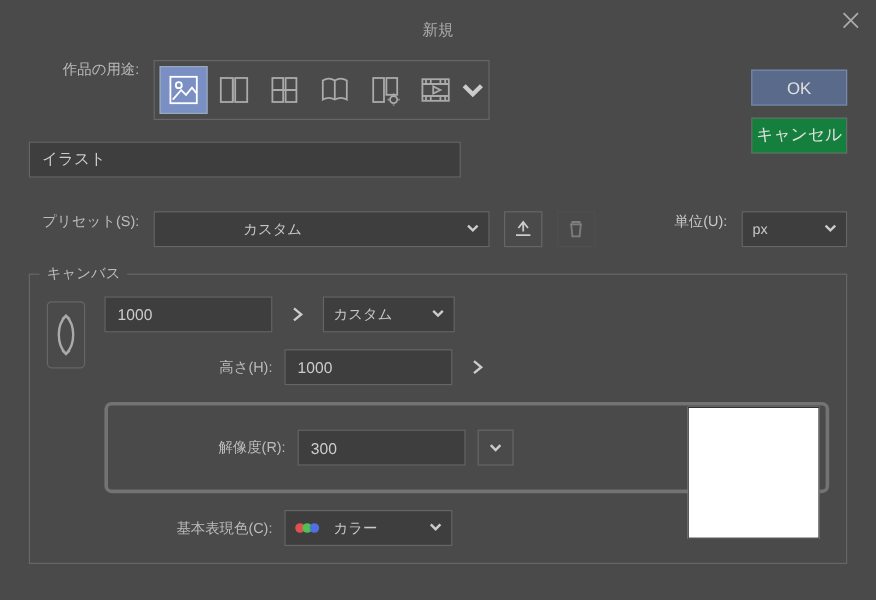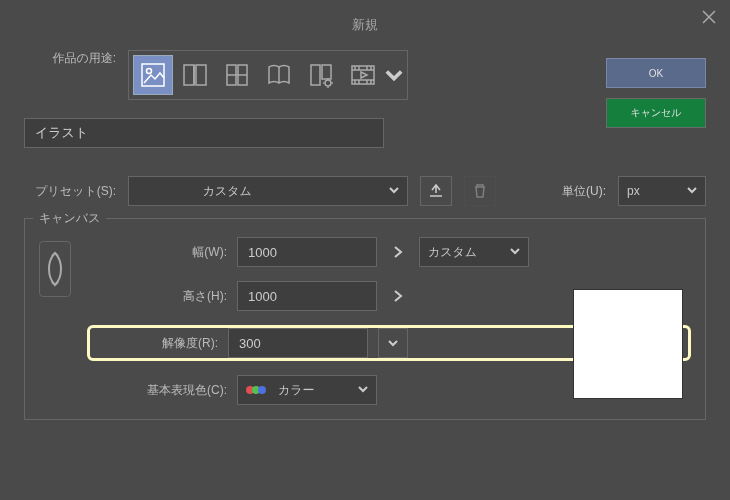--- a/index.html
+++ b/index.html
@@ -13,44 +13,44 @@
 .lbl{width:92px;text-align:right;color:#bbb}
 .toolgrp{display:flex;align-items:center;border:1px solid #666;padding:4px;gap:2px}
 .toolbtn{width:40px;height:40px;display:flex;align-items:center;justify-content:center;border:1px solid transparent;cursor:pointer}
 .toolbtn.selected{background:#7a8fc4;border:1px solid #9ab}
 .toolbtn svg{width:28px;height:28px;stroke:#aaa;fill:none;stroke-width:1.5}
 .toolbtn.selected svg{stroke:#fff}
 .dd-caret{width:18px;display:flex;align-items:center;justify-content:center;cursor:pointer}
 .txtinput{background:#3e3e3e;border:1px solid #666;height:30px;padding:0 10px;color:#ccc;font-size:13px}
 .filename{width:360px}
 .btncol{position:absolute;right:24px;top:58px;display:flex;flex-direction:column;gap:10px}
-.mainbtn{width:100px;height:30px;background:#5a6a8a;border:1px solid #7788aa;color:#e0e0e0;cursor:pointer;font-size:10px}
+.mainbtn{width:80px;height:30px;background:#5a6a8a;border:1px solid #7788aa;color:#e0e0e0;cursor:pointer;font-size:14px}
 .mainbtn.cancel{background:#15803d;border:1px solid #6a6a6a}
 .sel{background:#3e3e3e;border:1px solid #666;height:30px;display:flex;align-items:center;padding:0 8px;gap:6px;cursor:pointer}
 .sel .caret{margin-left:auto}
 .caret svg{width:10px;height:10px;stroke:#ccc;stroke-width:2;fill:none}
-.preset-row{display:flex;align-items:center;gap:12px;margin-top:28px}
+.preset-row{display:flex;gap:12px;margin-top:28px}
 .preset-sel{width:280px;justify-content:center}
 .preset-sel span:first-child{margin:0 auto}
 .iconbtn{width:32px;height:30px;border:1px solid #666;display:flex;align-items:center;justify-content:center;cursor:pointer}
 .iconbtn.disabled{opacity:.4;cursor:default;border:1px solid #555}
 .iconbtn svg{width:18px;height:18px;stroke:#ccc;fill:none;stroke-width:1.5}
-.fieldset{border:1px solid #666;margin-top:12px;padding:18px 14px 14px;position:relative}
+.fieldset{border:1px solid #666;margin-top:22px;padding:18px 14px 14px;position:relative}
 .legend{position:absolute;top:-9px;left:8px;background:#4a4a4a;padding:0 6px;color:#bbb}
 .canvas-grid{display:flex;gap:16px}
 .orient{width:32px;height:56px;border:1px solid #666;border-radius:4px;display:flex;align-items:center;justify-content:center;cursor:pointer;margin-top:4px}
 .orient svg{width:18px;height:40px;stroke:#aaa;fill:none;stroke-width:2}
 .fields{flex:1;display:flex;flex-direction:column;gap:14px}
 .frow{display:flex;align-items:center;gap:10px}
 .frow .flbl{width:140px;text-align:right;color:#bbb}
 .numinput{width:140px}
 .chev-r{width:22px;display:flex;align-items:center;justify-content:center;cursor:pointer}
 .chev-r svg{width:10px;height:14px;stroke:#ccc;fill:none;stroke-width:2}
 .size-sel{width:110px}
-.highlight{border:3px solid #fef9c3;border-radius:6px;padding:0}
+.highlight{border:3px solid #737373;border-radius:6px;padding:20px}
 .res-dd{width:30px;height:30px;border:1px solid #666;display:flex;align-items:center;justify-content:center;cursor:pointer}
 .color-sel{width:140px;justify-content:center}
 .rgb-dots{display:inline-flex;gap:0;margin-right:6px}
 .dot{width:8px;height:8px;border-radius:50%}
 .dot.r{background:#e05050}.dot.g{background:#50c050;margin-left:-2px}.dot.b{background:#5070e0;margin-left:-2px}
 .preview{position:absolute;right:22px;bottom:20px;width:110px;height:110px;background:#fff;border:1px solid #333}
 .spacer{flex:1}
 </style>
 </head>
 <body>
@@ -158,21 +158,20 @@
   <div class="fieldset">
     <div class="legend">キャンバス</div>
     <div class="canvas-grid">
       <div class="orient">
         <svg viewBox="0 0 18 40">
             <path d="M9 4 Q3 10 3 20 Q3 30 9 36M9 4 Q15 10 15 20 Q15 30 9 36M6 7l3-3 3 3M6 33l3 3 3-3"></path>
           </svg>
       </div>
       <div class="fields">
         <div class="frow">
-          <div class="flbl">幅(W):</div>
           <input class="txtinput numinput" value="1000" style="">
           <div class="chev-r">
               <svg viewBox="0 0 10 14">
                 <path d="M2 2L8 7L2 12"></path>
               </svg>
             </div>
           <div class="sel size-sel">
             <span>カスタム</span>
             <span class="caret"><svg viewBox="0 0 10 10">
                   <path d="M1 3L5 7L9 3"></path>

